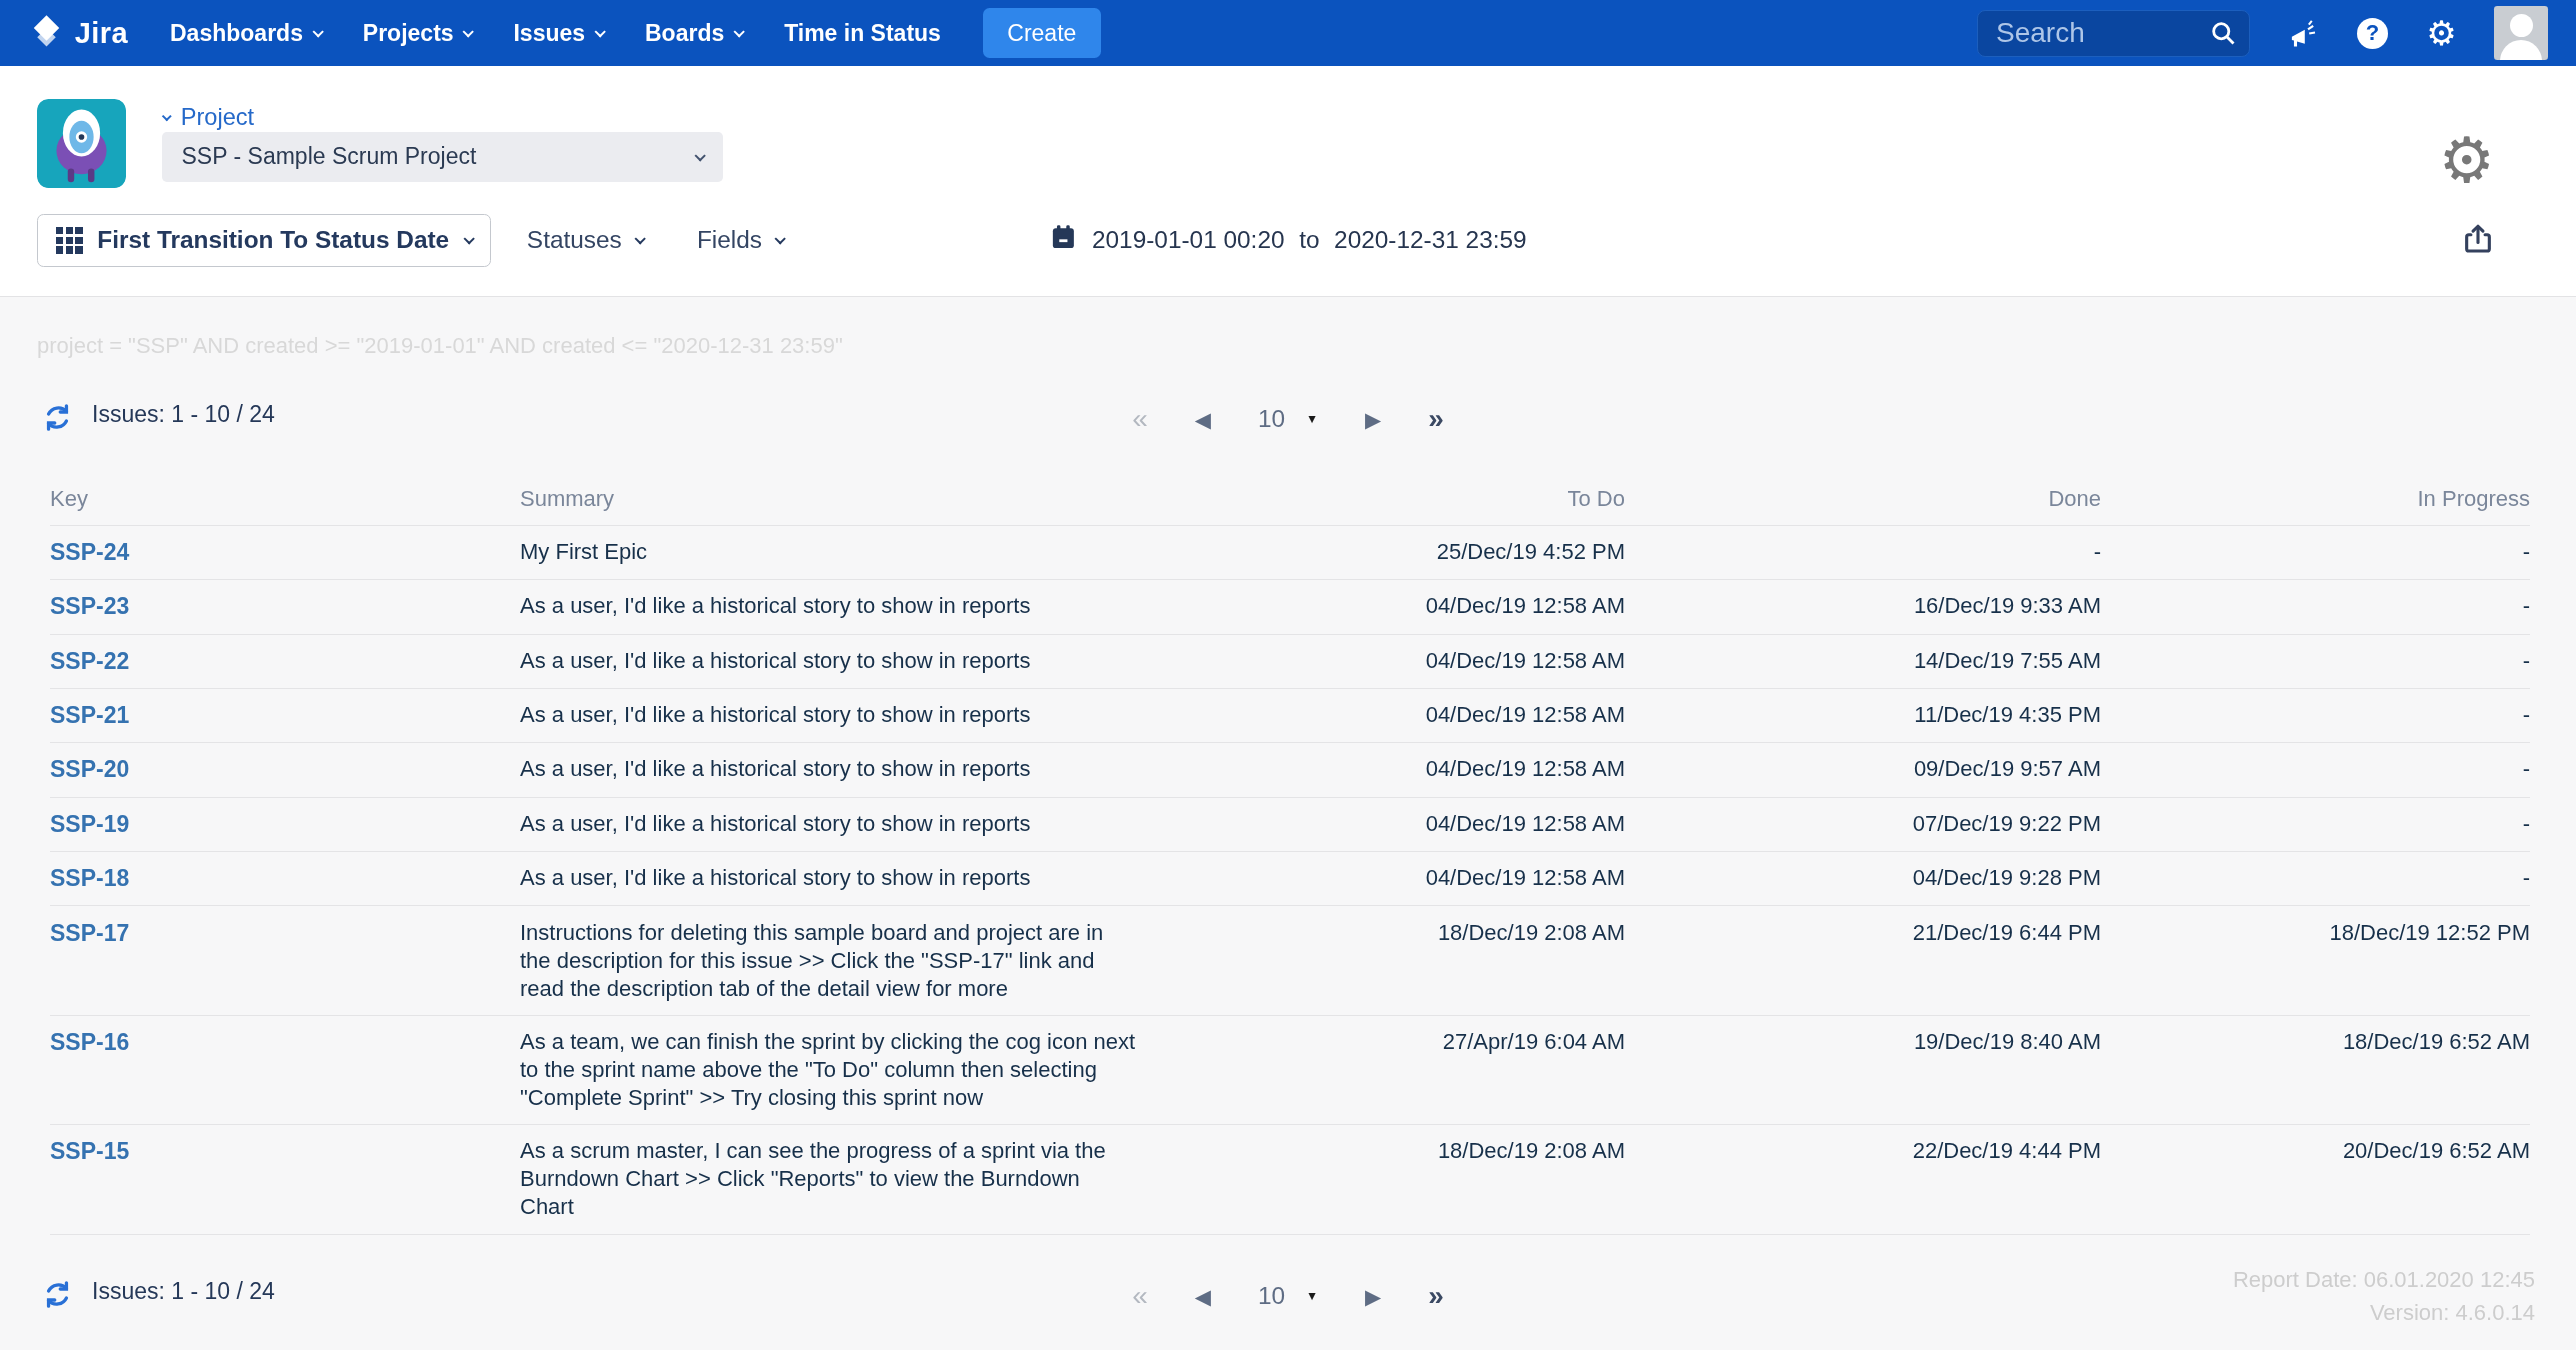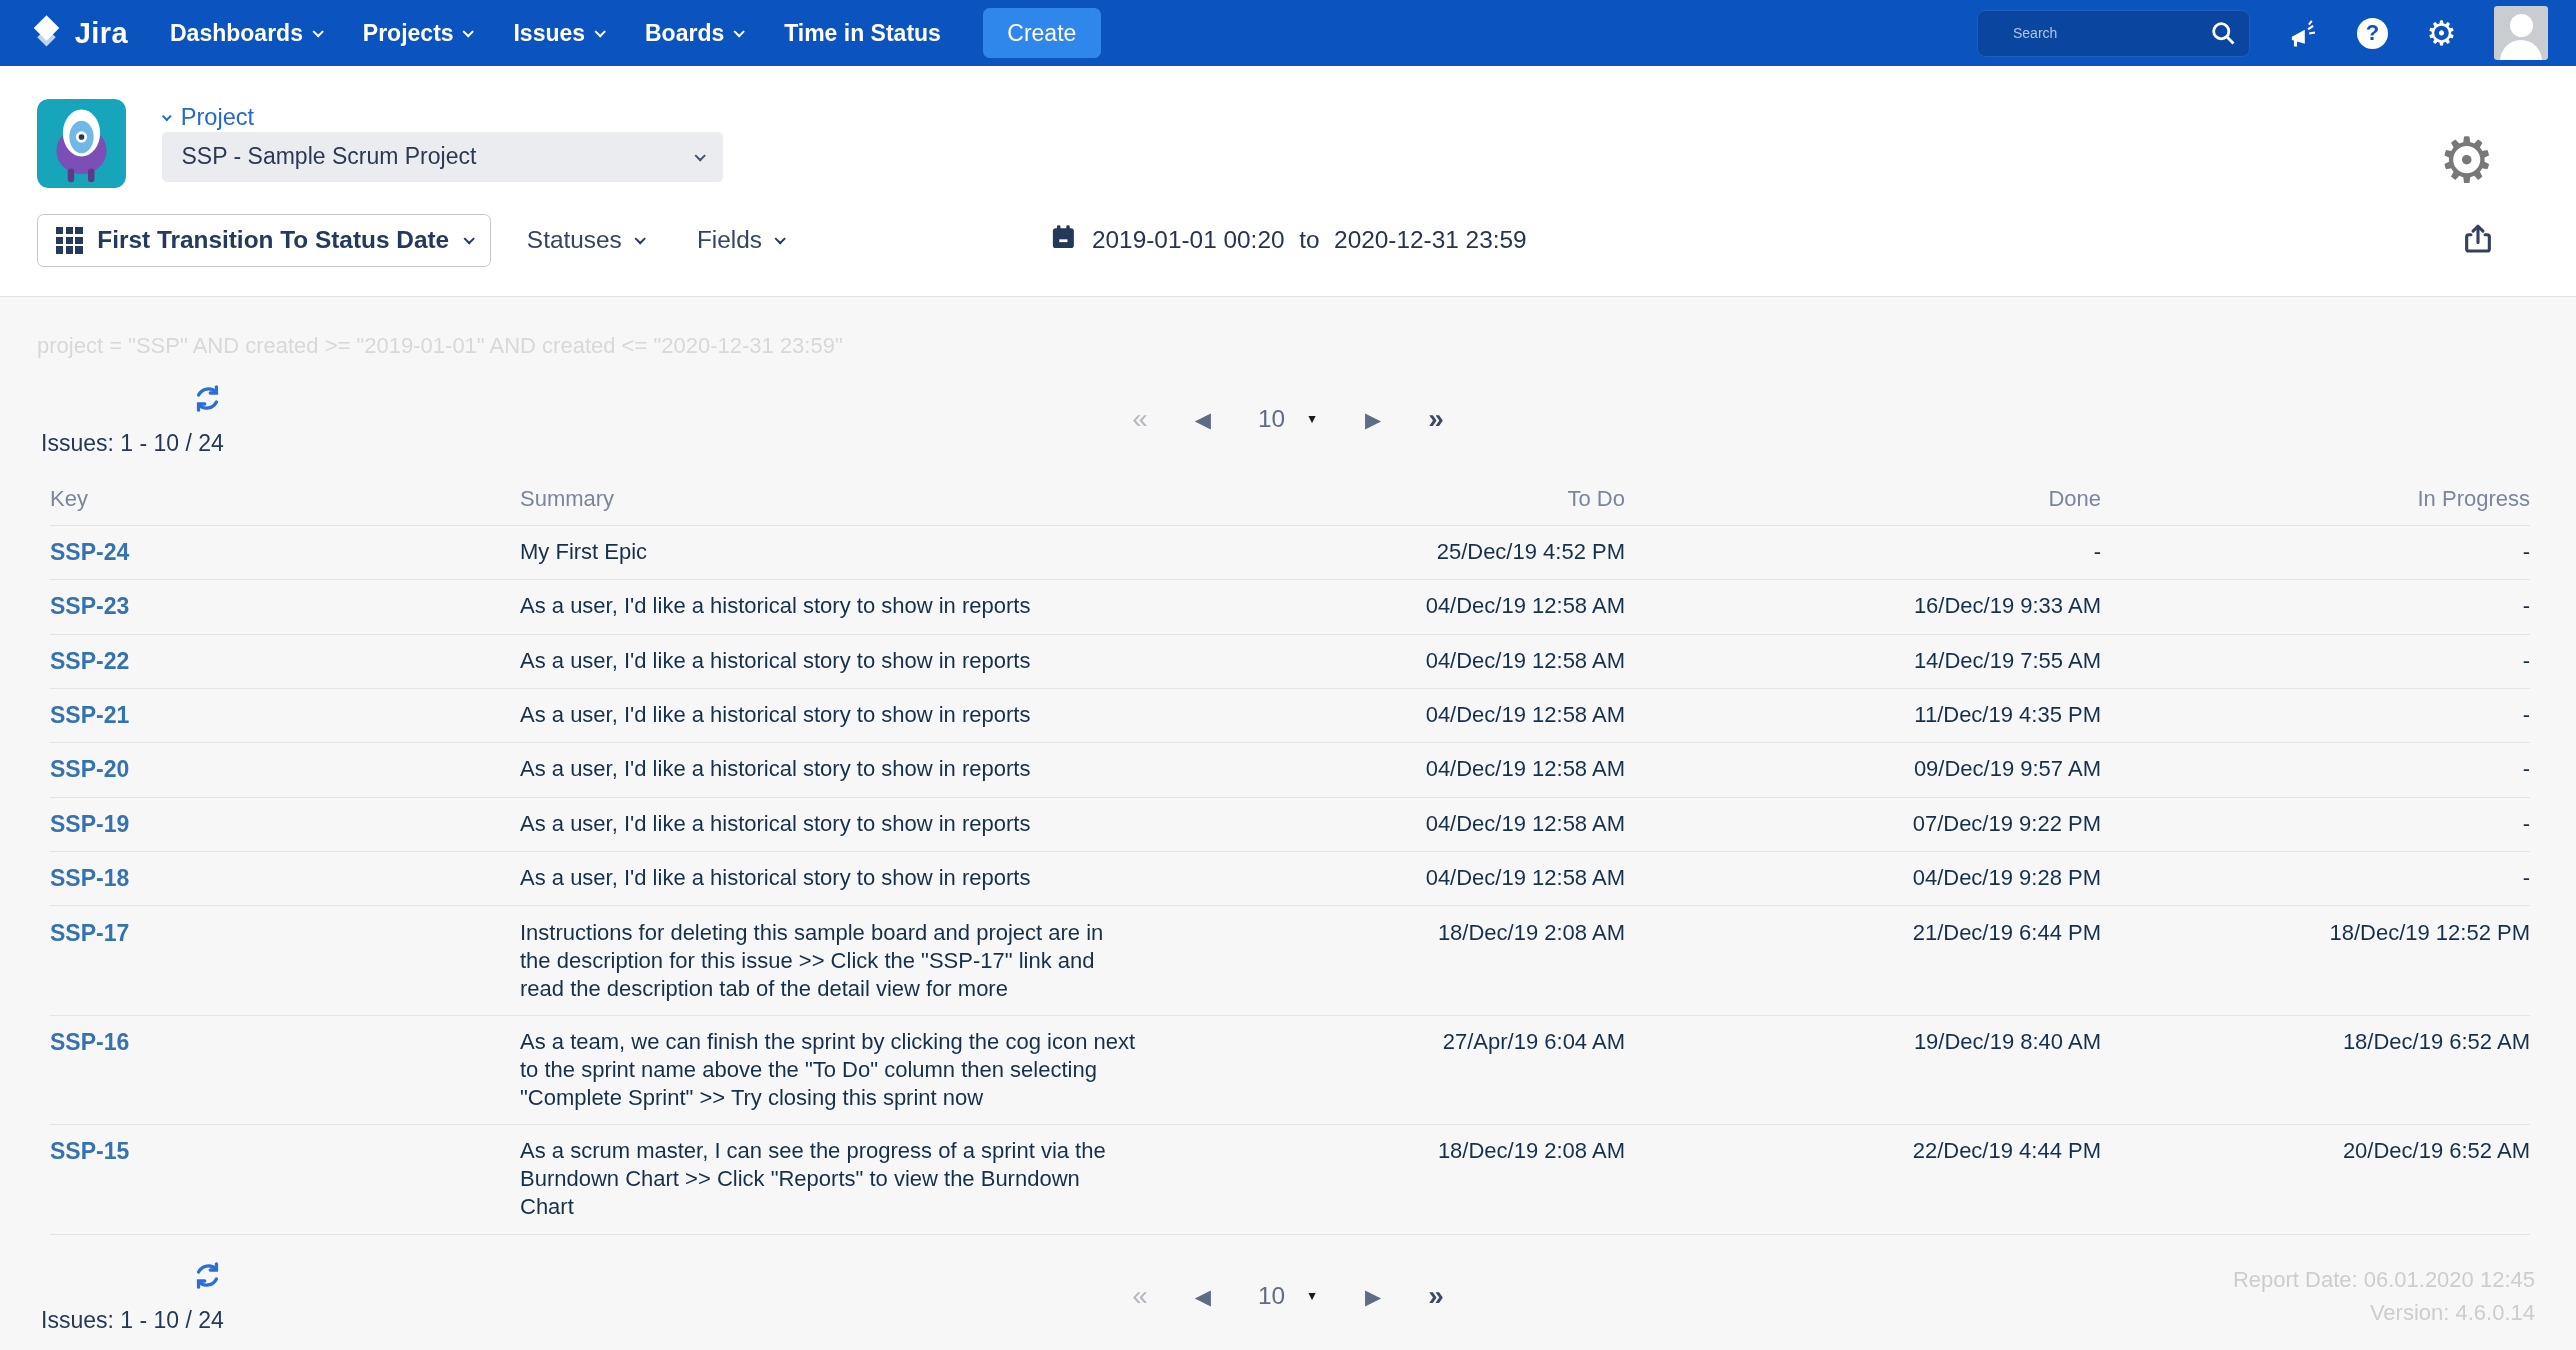--- a/index.html
+++ b/index.html
@@ -15,22 +15,22 @@
   .nav-item { display:flex; align-items:center; gap:9.8px; font-size:23px; cursor:pointer;font-weight:bold; }
   .chev { display:inline-block; width:8.1px; height:8.1px;
     border-right:2.4px solid currentColor; border-bottom:2.4px solid currentColor;
     transform:rotate(45deg) translateY(-1.6px); }
   .create-btn { margin-left:42px; background:#2F86EB; border:none; color:#fff;
     font-size:23px; padding:11.4px 24.4px; border-radius:6.5px; cursor:pointer;
     font-family:inherit; }
   .nav-spacer { flex:1; }
   .nav-search { position:relative; width:273px; height:47px; margin-right:37px; }
   .nav-search input { width:100%; height:100%; background:#0A46A0;
-    border:0.8px solid #1C5FBE; border-radius:8.1px; color:#fff; font-size:14px;
-    padding:0 49px 0 35px; font-family:inherit; }
+    border:0.8px solid #1C5FBE; border-radius:8.1px; color:#fff; font-size:28px;
+    padding:0 49px 0 18px; font-family:inherit; }
   .nav-search input::placeholder { color:#AEC6E8; }
   .nav-search .mag { position:absolute; right:13px; top:9.8px; }
   .nav-icons { display:flex; align-items:center; gap:36px; }
   .nav-ico { width:33px; height:33px; display:flex; align-items:center;
     justify-content:center; cursor:pointer; }
   .help-circle { width:31px; height:31px; border-radius:50%; background:#fff;
     color:#0B53BE; font-size:22px; font-weight:bold; display:flex;
     align-items:center; justify-content:center; }
   .gear-glyph { font-size:34px; line-height:1; color:#fff; }
   .avatar { width:54px; height:54px; background:#C9CDD2; border-radius:3.3px;
@@ -69,21 +69,21 @@
   .drop-statuses { margin-left:36px; }
   .drop-fields { margin-left:54px; }
   .date-range { display:flex; align-items:center; gap:14.6px; font-size:24.4px;
     color:#26354F; position:absolute; left:50%; transform:translateX(-50%); }
   .export-wrap { margin-left:auto; margin-right:44px; cursor:pointer; }
 
   
   .jql { padding:36px 37px 0 37px; font-size:22px; color:#D8D8D8; }
   .issues-bar { position:relative; display:flex; align-items:center;
     margin:36px 41px 0 41px; height:49px; }
-  .issues-count { display:flex; align-items:flex-end; gap:12px;flex-direction:column; }
+  .issues-count { display:flex; align-items:flex-start; gap:18px; }
   .issues-count .txt { font-size:23px; color:#253858; }
   .pager { position:absolute; left:50%; transform:translateX(-50%);
     display:flex; align-items:center; gap:47px; }
   .pg { font-size:28px; color:#6B7280; cursor:pointer; line-height:1; }
   .pg.first { color:#B3B8C0; }
   .pg.last { color:#3B4963; font-weight:bold; }
   .pg.tri { font-size:21px; color:#5E6C84; }
   .page-size { display:flex; align-items:center; gap:21px; cursor:pointer; }
   .page-size .val { font-size:24.4px; color:#5E6C84; }
   .page-size .caret { font-size:12.2px; color:#1a1a1a; }

